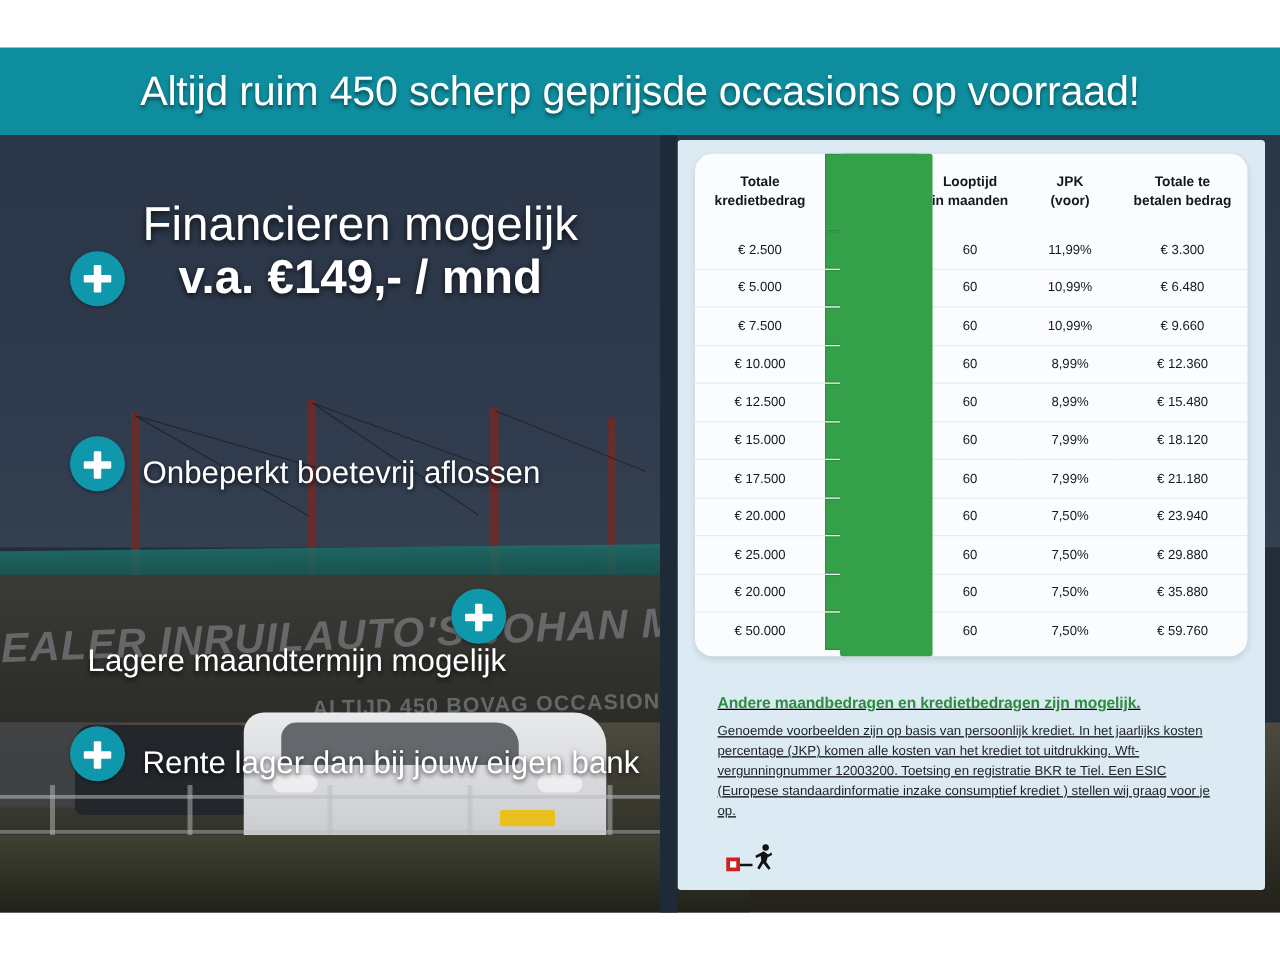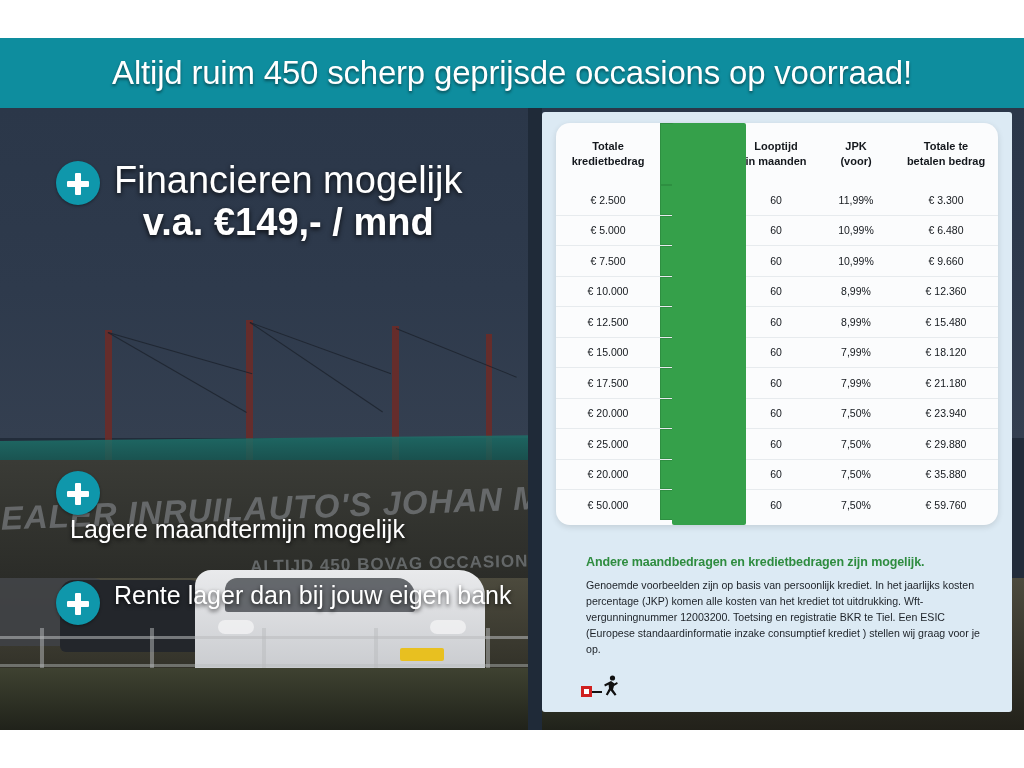--- a/index.html
+++ b/index.html
@@ -63,21 +63,21 @@
   .car-c{left:195px;top:462px;width:290px;height:108px;background:linear-gradient(180deg,#e9eaec 0%,#c7c9cd 100%);border-radius:16px 26px 10px 10px;}
   .car-c-glass{position:absolute;left:225px;top:470px;width:190px;height:34px;background:#4d5156;border-radius:12px 18px 3px 3px;opacity:.85;}
   .car-c-plate{position:absolute;left:400px;top:540px;width:44px;height:13px;background:#e8c020;border-radius:2px;}
   .car-c-light{position:absolute;top:512px;width:36px;height:14px;background:#f2f3f4;border-radius:7px;opacity:.8;}
   .fence{position:absolute;left:0;top:528px;width:540px;height:3px;background:#b9bcbd;opacity:.55;}
   .fence2{position:absolute;left:0;top:556px;width:540px;height:3px;background:#b9bcbd;opacity:.45;}
   .post{position:absolute;width:4px;height:44px;background:#b9bcbd;opacity:.5;top:520px;}
 
   
   .bullets{position:absolute;left:0;top:108px;width:540px;height:622px;}
-  .bullet{position:absolute;display:flex;align-items:flex-start;}
+  .bullet{position:absolute;display:flex;align-items:flex-end;}
   .plus{
     width:44px;height:44px;border-radius:50%;background:#0f97ab;
     flex:0 0 44px;position:relative;box-shadow:0 1px 3px rgba(0,0,0,.4);
   }
   .plus:before,.plus:after{
     content:"";position:absolute;background:#ffffff;border-radius:1px;
   }
   .plus:before{left:11px;top:19.5px;width:22px;height:6px;}
   .plus:after{left:19px;top:11.5px;width:6px;height:22px;}
   .b-text{
@@ -122,21 +122,21 @@
     background:#35a04a;color:#ffffff !important;
     box-shadow:inset 0 0 0 1px #2e8f41;
   }
   th.hl{color:#ffffff !important;}
   .green-strip{
     position:absolute;left:116px;top:0;width:74px;height:402px;
     background:#35a04a;border-radius:2px;pointer-events:none;
   }
 
   
-  .disc{position:absolute;left:44px;top:443px;width:410px;}
+  .disc{position:absolute;left:32px;top:443px;width:410px;text-decoration:underline;}
   .disc-h{color:#2e8c3f;font-size:12.5px;font-weight:bold;letter-spacing:-0.1px;margin-bottom:9px;}
   .disc-p{color:#1c2127;font-size:10.6px;line-height:1.5;}
   .warn{
     position:absolute;left:32px;top:563px;width:420px;
     display:flex;align-items:center;
   }
   .warn-t{color:#12161b;font-size:22px;font-weight:bold;letter-spacing:-0.3px;white-space:nowrap;}
   .warn-icon{margin-left:7px;display:flex;align-items:flex-end;}
   .warn-box{width:11px;height:11px;background:#d0201f;position:relative;}
   .warn-box:after{content:"";position:absolute;left:3px;top:3px;width:5px;height:5px;background:#fff;}
@@ -194,20 +194,24 @@
   <div class="bullets">
 
     <div class="bullet b1">
       <div class="plus"></div>
       <div class="stack">
         <div class="l1">Financieren mogelijk</div>
         <div class="l2">v.a. €149,- / mnd</div>
       </div>
     </div>
 
+    <div class="bullet b2">
+      <div class="plus"></div>
+      <div class="b-text">Onbeperkt boetevrij aflossen</div>
+    </div>
 
     <div class="bullet b3">
       <div class="plus"></div>
       <div class="b-text">Lagere maandtermijn mogelijk</div>
     </div>
 
     <div class="bullet b4">
       <div class="plus"></div>
       <div class="b-text">Rente lager dan bij jouw eigen bank</div>
     </div>

